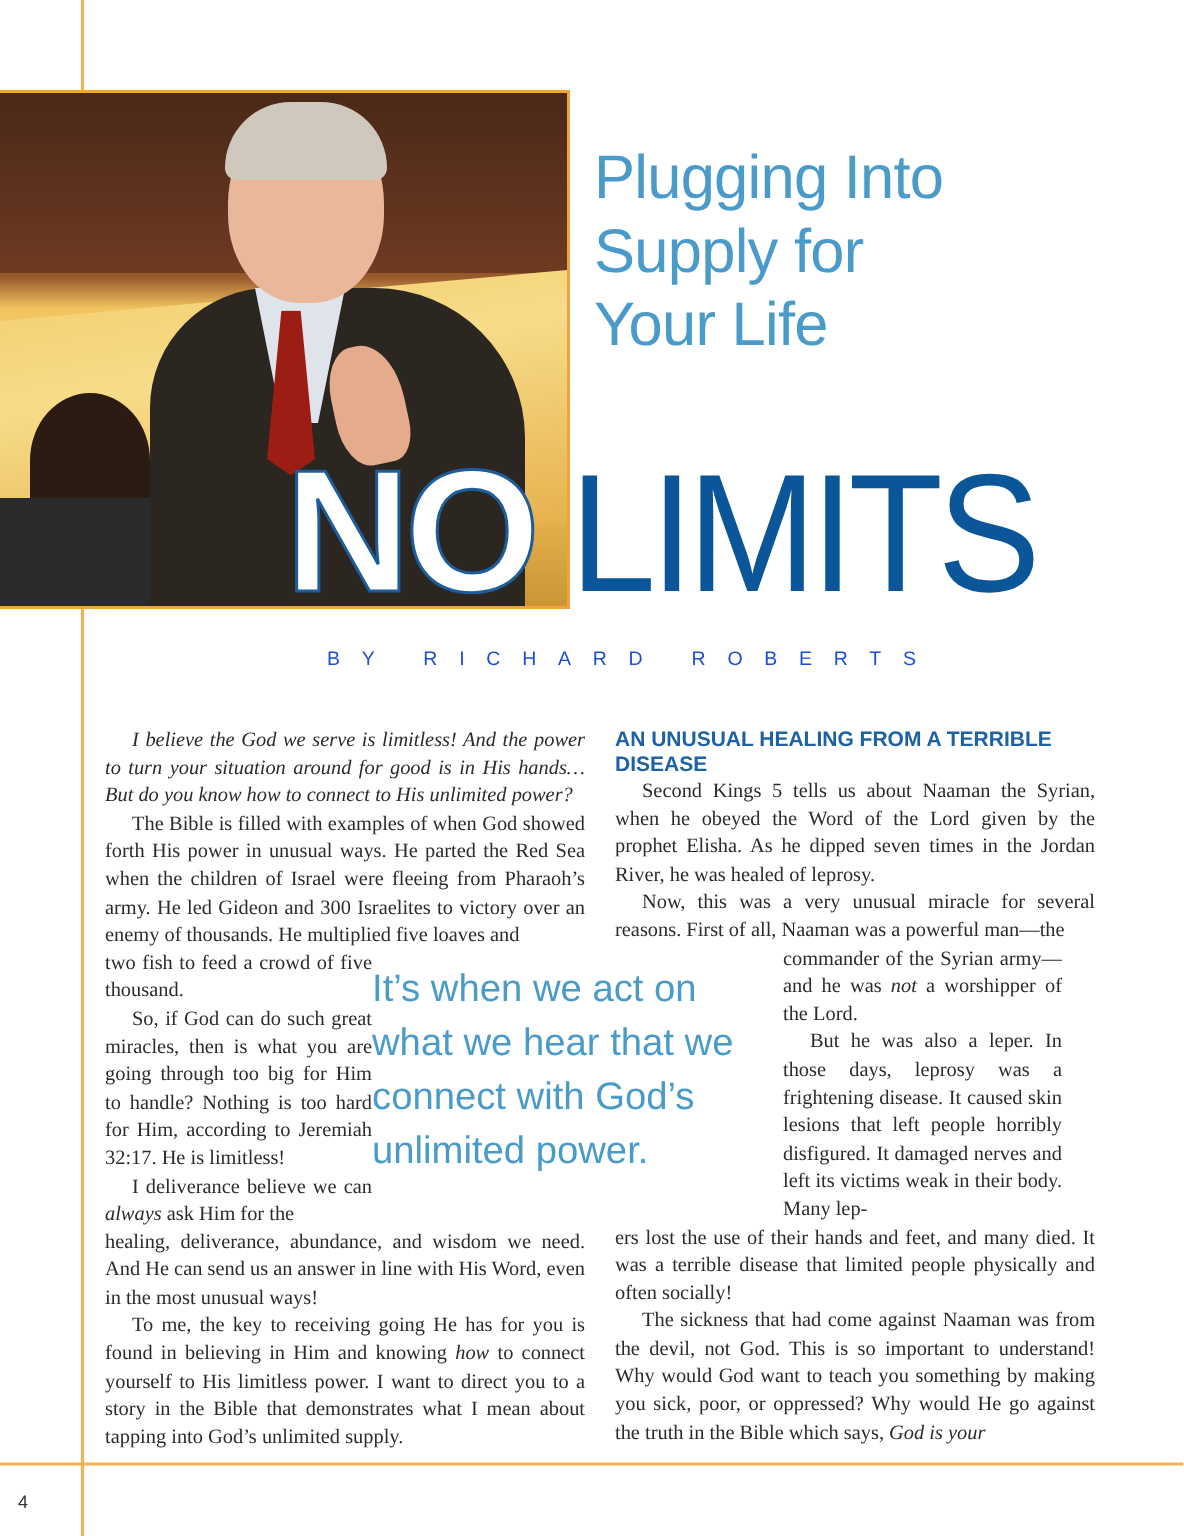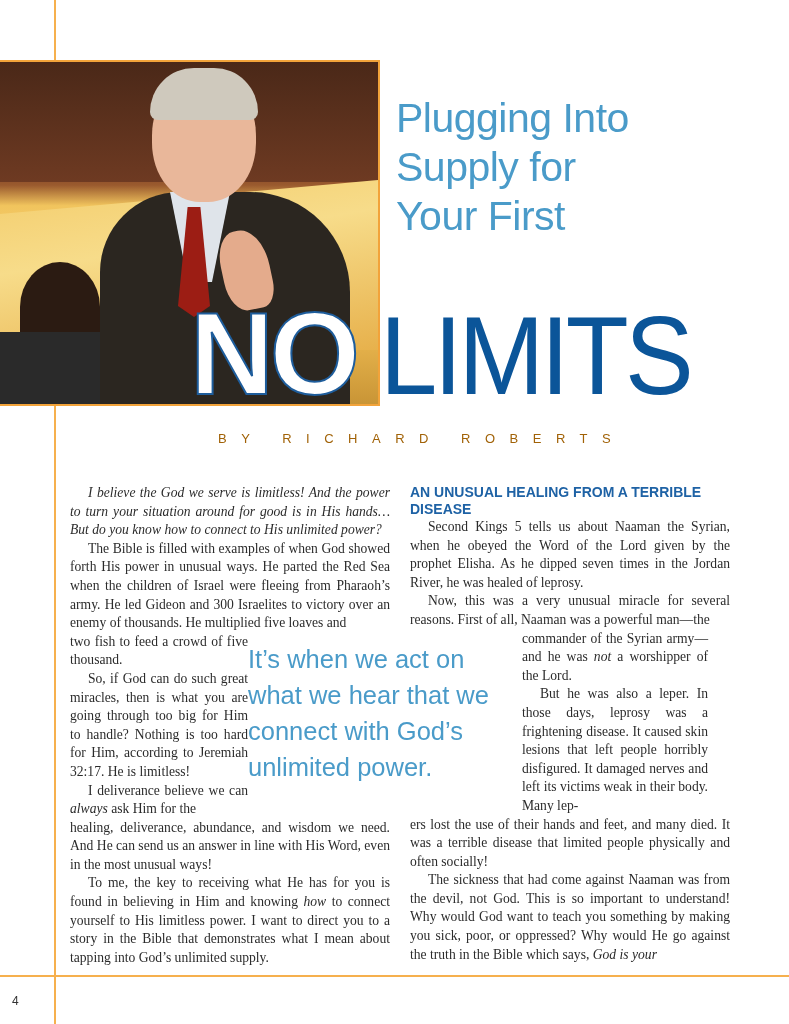--- a/index.html
+++ b/index.html
@@ -16,21 +16,21 @@
   .photo .suit { position:absolute; left:100px; top:130px; width:250px; height:230px; background:#2b2620; border-radius:80px 100px 0 0; }
   .photo .shirt { position:absolute; left:170px; top:130px; width:60px; height:90px; background:#dfe4ea; clip-path:polygon(0 0,100% 0,70% 100%,30% 100%); }
   .photo .tie { position:absolute; left:178px; top:145px; width:32px; height:110px; background:#9c1d14; clip-path:polygon(30% 0,70% 0,100% 90%,50% 100%,0 90%); }
   .photo .head { position:absolute; left:152px; top:12px; width:104px; height:128px; background:#e9b79a; border-radius:48% 48% 46% 46%; }
   .photo .hair { position:absolute; left:150px; top:6px; width:108px; height:52px; background:#cfc9bd; border-radius:55px 55px 10px 10px; }
   .photo .hand { position:absolute; left:222px; top:168px; width:48px; height:80px; background:#e4ab8c; border-radius:40% 50% 30% 40%; transform:rotate(-12deg); }
   .title-block { position:absolute; left:396px; top:94px; width:380px; }
   .title-line { display:block; font-family:"Liberation Sans", sans-serif; font-size:41px; line-height:49px; color:#4a9bc9; letter-spacing:-0.5px; }
   .no { position:absolute; left:190px; top:296px; font-family:"Liberation Sans", sans-serif; font-weight:bold; font-size:116px; line-height:116px; color:#ffffff; -webkit-text-stroke:2px #1e5d9c; letter-spacing:-4px; }
   .limits { position:absolute; left:380px; top:300px; font-family:"Liberation Sans", sans-serif; font-size:112px; line-height:112px; color:#0b5599; letter-spacing:-4px; transform:scaleX(0.92); transform-origin:left; }
-  .byline { position:absolute; left:218px; top:431px; font-family:"Liberation Sans", sans-serif; font-size:13px; color:#a16207; letter-spacing:14.5px; white-space:nowrap; }
+  .byline { position:absolute; left:218px; top:431px; font-family:"Liberation Sans", sans-serif; font-size:13px; color:#1d4ed8; letter-spacing:14.5px; white-space:nowrap; }
   .col { position:absolute; font-size:13.6px; line-height:18.6px; color:#2b2b2b; }
   .col p { margin:0; text-indent:18px; text-align:justify; }
   .col p.noind { text-indent:0; }
   .col1 { left:70px; top:484px; width:320px; }
   .col2 { left:410px; top:484px; width:320px; }
   .intro { font-style:italic; }
   .narrow1 { width:178px; }
   .narrow2 { margin-left:112px; width:186px; }
   .subhead { font-family:"Liberation Sans", sans-serif; font-weight:bold; font-size:14px; line-height:16.5px; color:#1e62a5; margin:0 0 1px 0; text-transform:uppercase; }
   .pullquote { position:absolute; left:248px; top:641px; width:300px; font-family:"Liberation Sans", sans-serif; font-size:25.5px; line-height:36px; color:#4a9bc9; }
@@ -52,38 +52,38 @@
   <div class="shirt"></div>
   <div class="tie"></div>
   <div class="head"></div>
   <div class="hair"></div>
   <div class="hand"></div>
 </div>
 
 <div class="title-block">
   <span class="title-line">Plugging Into</span>
   <span class="title-line">Supply for</span>
-  <span class="title-line">Your First</span>
+  <span class="title-line">Your Life</span>
 </div>
 
 <div class="no">NO</div>
 <div class="limits">LIMITS</div>
 
 <div class="byline">BY RICHARD ROBERTS</div>
 
 <div class="col col1">
   <p class="intro">I believe the God we serve is limitless! And the power to turn your situation around for good is in His hands… But do you know how to connect to His unlimited power?</p>
   <p>The Bible is filled with examples of when God showed forth His power in unusual ways. He parted the Red Sea when the children of Israel were fleeing from Pharaoh’s army. He led Gideon and 300 Israelites to victory over an enemy of thousands. He multiplied five loaves and</p>
   <div class="narrow1">
     <p class="noind">two fish to feed a crowd of five thousand.</p>
     <p>So, if God can do such great miracles, then is what you are going through too big for Him to handle? Nothing is too hard for Him, according to Jeremiah 32:17. He is limitless!</p>
     <p><span>I deliverance believe we can </span><em>always</em><span> ask Him for the</span></p>
   </div>
   <p class="noind">healing, deliverance, abundance, and wisdom we need. And He can send us an answer in line with His Word, even in the most unusual ways!</p>
-  <p><span>To me, the key to receiving what He has for you is found in believing in Him and knowing </span><em>how</em><span> to connect yourself to His limitless power. I want to direct you to a story in the Bible that demonstrates what I mean about tapping into God’s unlimited supply.</span></p>
+  <p><span>To me, the key to receiving going He has for you is found in believing in Him and knowing </span><em>how</em><span> to connect yourself to His limitless power. I want to direct you to a story in the Bible that demonstrates what I mean about tapping into God’s unlimited supply.</span></p>
 </div>
 
 <div class="col col2">
   <div class="subhead">AN UNUSUAL HEALING FROM A TERRIBLE DISEASE</div>
   <p>Second Kings 5 tells us about Naaman the Syrian, when he obeyed the Word of the Lord given by the prophet Elisha. As he dipped seven times in the Jordan River, he was healed of leprosy.</p>
   <p>Now, this was a very unusual miracle for several reasons. First of all, Naaman was a powerful man—the</p>
   <div class="narrow2">
     <p class="noind"><span>commander of the Syrian army—and he was </span><em>not</em><span> a worshipper of the Lord.</span></p>
     <p>But he was also a leper. In those days, leprosy was a frightening disease. It caused skin lesions that left people horribly disfigured. It damaged nerves and left its victims weak in their body. Many lep-</p>
   </div>

